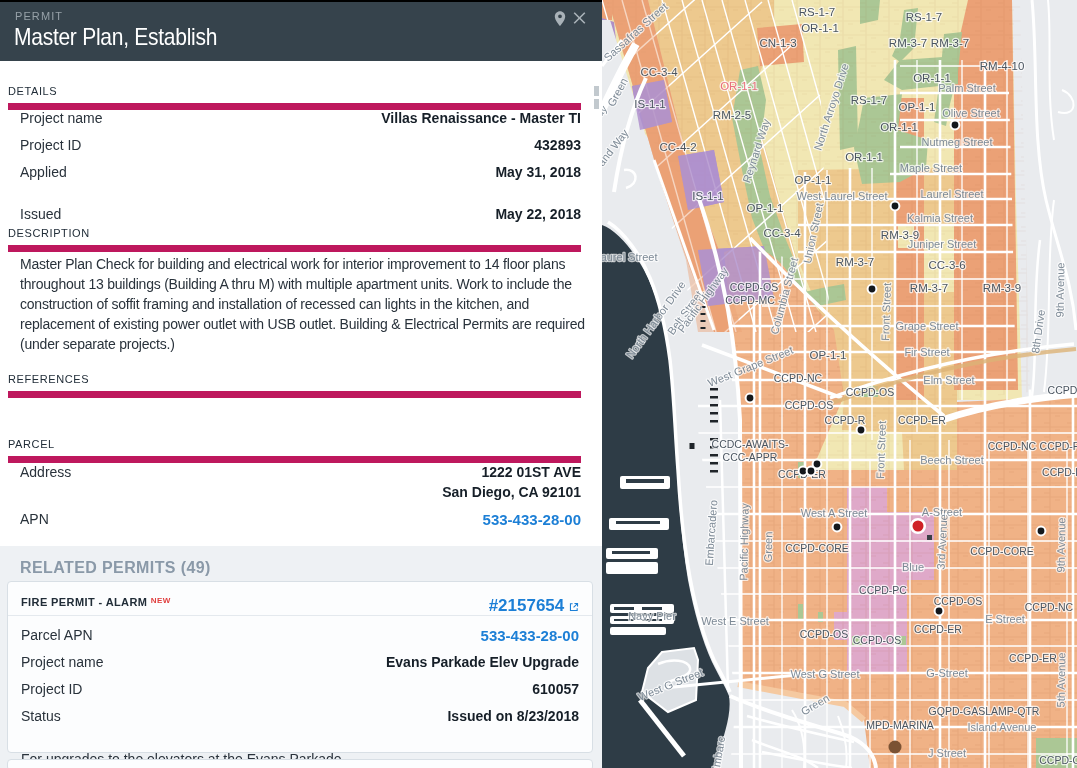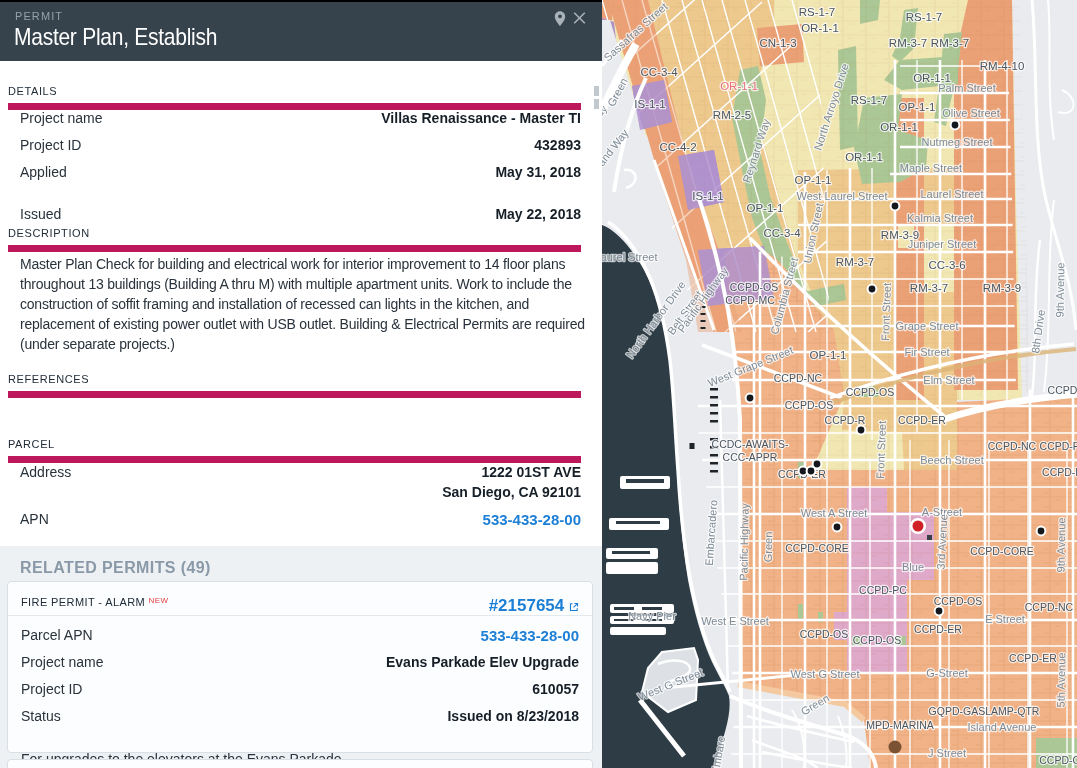--- a/index.html
+++ b/index.html
@@ -51,21 +51,21 @@
     <div class="row" style="top:484px;">
         <b>San Diego, CA 92101</b>
       </div>
     <div class="row" style="top:511px;">APN<span class="lnk" style="font-size:15px;">533-433-28-00</span></div>
 
     <div style="position:absolute;left:594px;top:86px;width:5px;height:10px;background:#c2c9ce;"></div>
     <div style="position:absolute;left:594px;top:99px;width:5px;height:10px;background:#c2c9ce;"></div>
     <div id="related">
       <div class="rtitle">RELATED PERMITS (49)</div>
       <div class="card" style="top:35px;height:172px;">
-        <div style="position:absolute;left:13px;top:14px;font-size:11px;font-weight:400;color:#212d38;letter-spacing:0.4px;">FIRE PERMIT - ALARM <span style="color:#e03e3e;font-size:8px;position:relative;top:-3px;">NEW</span></div>
+        <div style="position:absolute;left:13px;top:14px;font-size:11px;font-weight:700;color:#212d38;letter-spacing:0.4px;">FIRE PERMIT - ALARM <span style="color:#e03e3e;font-size:8px;position:relative;top:-3px;">NEW</span></div>
         <div style="position:absolute;right:13px;top:14px;font-size:17px;font-weight:700;color:#1c7fd6;">#2157654 <svg class="extico" width="10" height="10" viewBox="0 0 11 11">
               <path fill="none" stroke="#1c7fd6" stroke-width="1.2" d="M4 2H1.6v7.4H9V7"></path>
               <path fill="none" stroke="#1c7fd6" stroke-width="1.2" d="M6 1.6h3.4V5M9.2 1.8L5 6"></path>
             </svg></div>
         <div style="position:absolute;left:0;right:0;top:33px;border-top:1px solid #e4e9ee;"></div>
         <div class="row" style="left:13px;right:13px;top:80px;"></div>
         <div class="row" style="left:13px;right:13px;top:45px;">Parcel APN<span class="lnk" style="font-size:15px;">533-433-28-00</span></div>
         <div class="row" style="left:13px;right:13px;top:72px;">Project name<b>Evans Parkade Elev Upgrade</b></div>
         <div class="row" style="left:13px;right:13px;top:99px;">Project ID<b>610057</b></div>
         <div class="row" style="left:13px;right:13px;top:126px;">Status<b>Issued on 8/23/2018</b></div>

